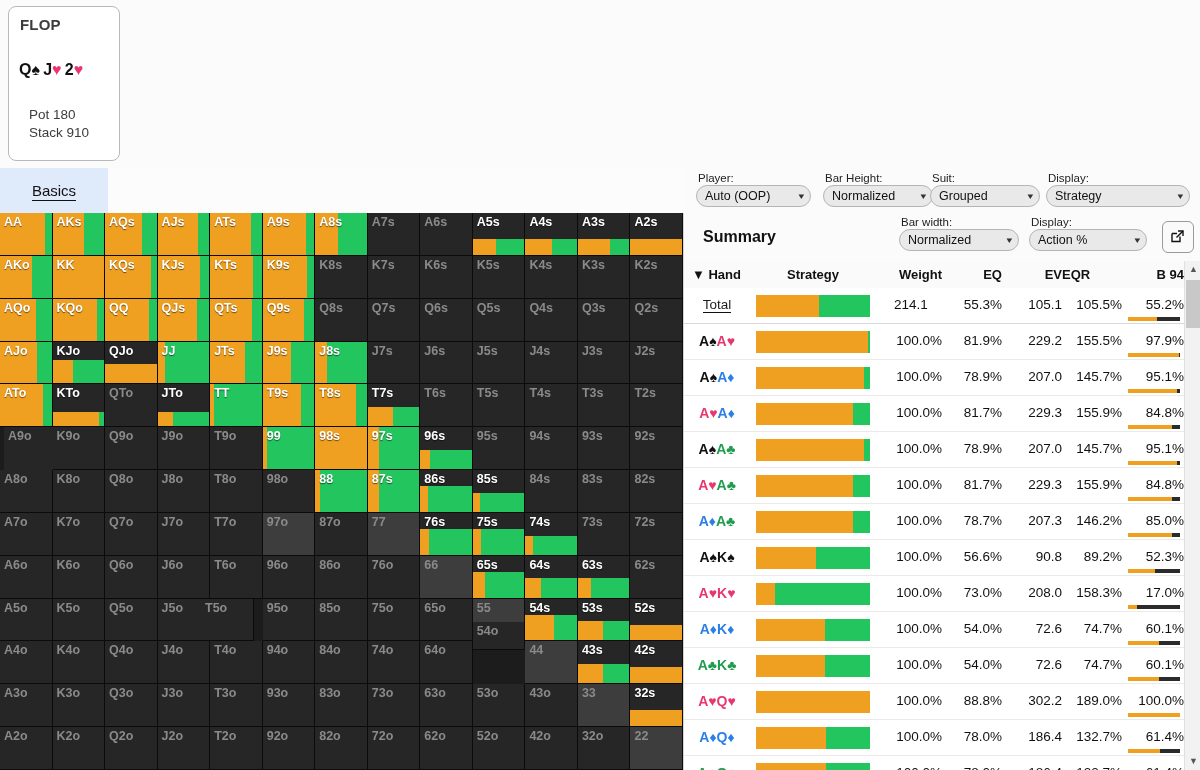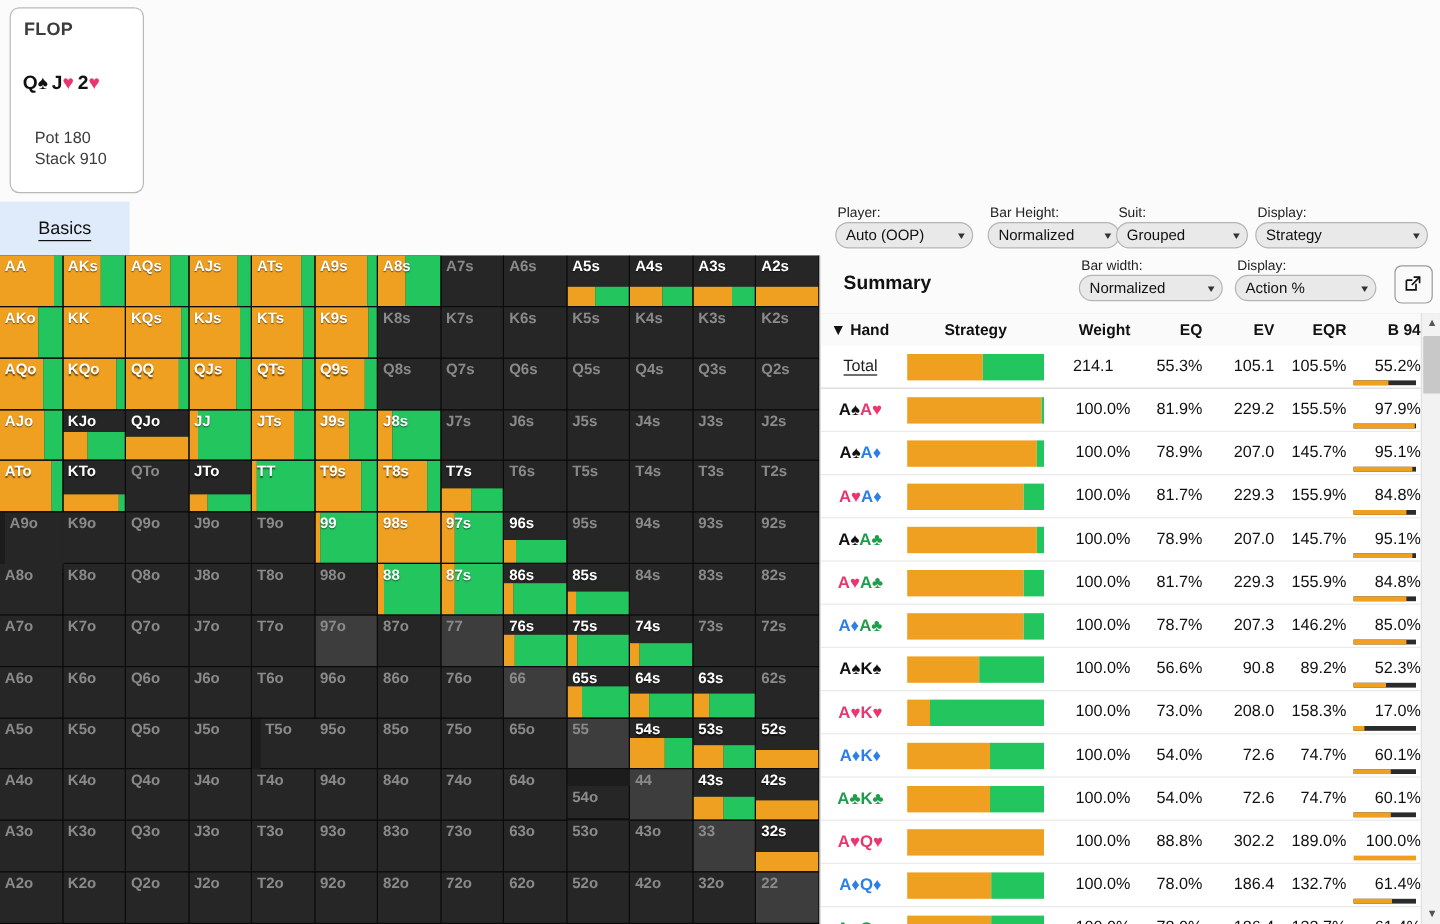--- a/index.html
+++ b/index.html
@@ -834,21 +834,21 @@
         <div class="lab">K5o</div>
       </div>
       <div class="cell off" style="left: 105.077px; top: 385.615px; width: 52.5385px; height: 42.8462px;">
         <div class="bg" style="background: rgb(38, 38, 38);"></div>
         <div class="lab">Q5o</div>
       </div>
       <div class="cell off" style="left: 157.615px; top: 385.615px; width: 52.5385px; height: 42.8462px; text-align: center;">
         <div class="bg" style="background: rgb(38, 38, 38);"></div>
         <div class="lab">J5o</div>
       </div>
-      <div class="cell off" style="left: 217px; top: 385.615px; width: 52.5385px; height: 42.8462px;">
+      <div class="cell off" style="left: 201px; top: 385.615px; width: 52.5385px; height: 42.8462px;">
         <div class="bg" style="background: rgb(38, 38, 38);"></div>
         <div class="lab">T5o</div>
       </div>
       <div class="cell off" style="left: 262.692px; top: 385.615px; width: 52.5385px; height: 42.8462px;">
         <div class="bg" style="background: rgb(38, 38, 38);"></div>
         <div class="lab">95o</div>
       </div>
       <div class="cell off" style="left: 315.231px; top: 385.615px; width: 52.5385px; height: 42.8462px;">
         <div class="bg" style="background: rgb(38, 38, 38);"></div>
         <div class="lab">85o</div>
@@ -918,21 +918,21 @@
         <div class="lab">84o</div>
       </div>
       <div class="cell off" style="left: 367.769px; top: 428.462px; width: 52.5385px; height: 42.8462px;">
         <div class="bg" style="background: rgb(38, 38, 38);"></div>
         <div class="lab">74o</div>
       </div>
       <div class="cell off" style="left: 420.308px; top: 428.462px; width: 52.5385px; height: 42.8462px;">
         <div class="bg" style="background: rgb(38, 38, 38);"></div>
         <div class="lab">64o</div>
       </div>
-      <div class="cell off" style="left: 472.846px; top: 442px; width: 52.5385px; height: 28px;">
+      <div class="cell off" style="left: 472.846px; top: 409px; width: 52.5385px; height: 28px;">
         <div class="bg" style="background: rgb(38, 38, 38);"></div>
         <div class="lab">54o</div>
       </div>
       <div class="cell off" style="left: 525.385px; top: 428.462px; width: 52.5385px; height: 42.8462px;">
         <div class="bg" style="background: rgb(61, 61, 61);"></div>
         <div class="lab">44</div>
       </div>
       <div class="cell on" style="left: 577.923px; top: 428.462px; width: 52.5385px; height: 42.8462px;">
         <div class="bg" style="background: rgb(38, 38, 38);"></div>
         <div class="bar" style="height: 46%;">
@@ -1084,21 +1084,21 @@
         </svg>
       </div>
     </div>
 
     <div class="thead" id="thead">
         <div class="th" style="left: 8px; width: 58px; text-align: left;">▼ Hand</div>
         <div class="th" style="left: 72px; width: 114px; text-align: center;">Strategy</div>
         <div class="th" style="left: 196px; width: 62px; text-align: right;">Weight</div>
         <div class="th" style="left: 258px; width: 60px; text-align: right;">EQ</div>
         <div class="th" style="left: 318px; width: 60px; text-align: right;">EV</div>
-        <div class="th" style="left: 378px; width: 60px; text-align: right;">EQR</div>
+        <div class="th" style="left: 378px; width: 60px; text-align: left;">EQR</div>
         <div class="th" style="left: 438px; width: 62px; text-align: right;">B 94</div>
         <div class="th" style="left: 498px; width: 62px; text-align: right;">Check</div>
       </div>
     <div class="rows" id="rows">
         <div class="row total">
           <div class="handc tot"><span>Total</span></div>
           <div class="stratbar">
             <i style="width: 55.2%; background: rgb(240, 160, 32);"></i>
             <i style="width: 44.8%; background: rgb(34, 197, 94);"></i>
           </div>

